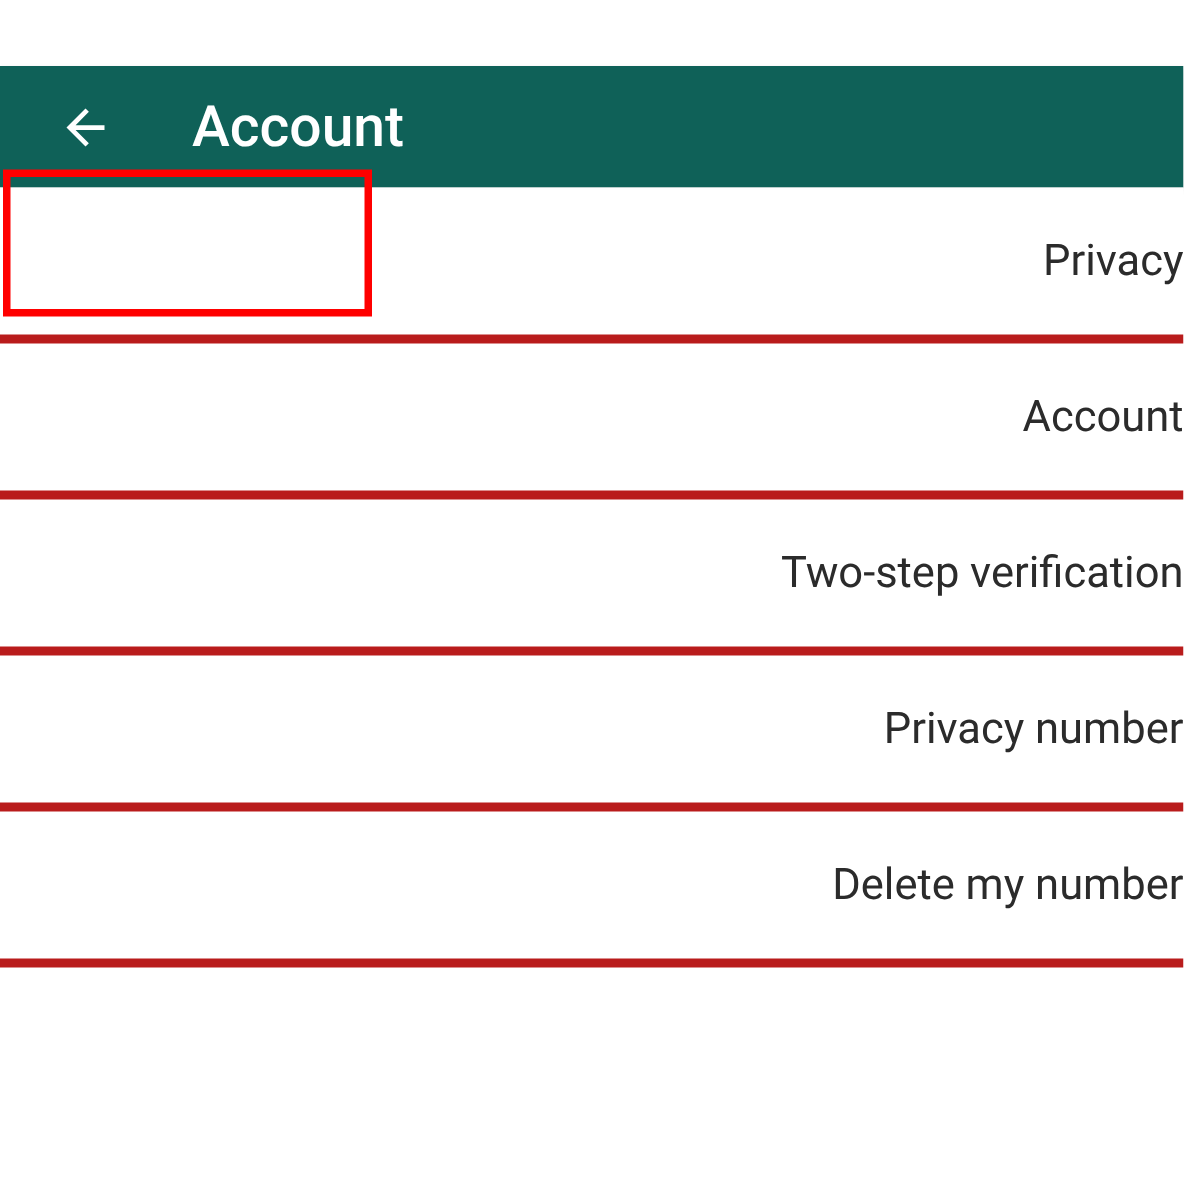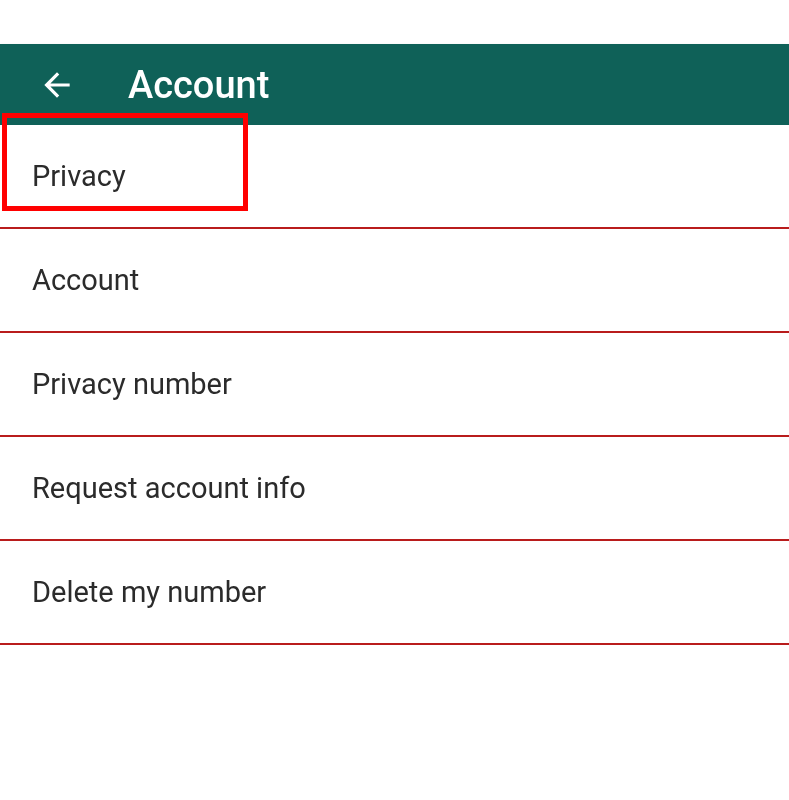--- a/index.html
+++ b/index.html
@@ -41,25 +41,26 @@
       font-weight: 500;
     }
     .list-container {
       background: #ffffff;
     }
     .list-item {
       height: 104px;
       display: flex;
       align-items: center;
       padding-left: 32px;
-      border-bottom: 2px solid #b91c1c;
+      border-bottom: 6px solid #b91c1c;
       cursor: pointer;
       font-size: 29px;
       color: #2b2b2b;
       font-weight: 400;
+      justify-content: flex-end;
     }
     .highlight-box {
       position: absolute;
       top: 113px;
       left: 2px;
       width: 246px;
       height: 98px;
       border: 5px solid #ff0000;
       pointer-events: none;
     }
@@ -77,23 +78,23 @@
 </div>
 
 <div class="list-container">
   <div class="list-item">
     <span>Privacy</span>
   </div>
   <div class="list-item">
     <span>Account</span>
   </div>
   <div class="list-item">
-    <span>Privacy number</span>
+    <span>Two-step verification</span>
   </div>
   <div class="list-item">
-    <span>Request account info</span>
+    <span>Privacy number</span>
   </div>
   <div class="list-item">
     <span>Delete my number</span>
   </div>
 </div>
 
 <div class="highlight-box"></div>
 
 </body></html>

